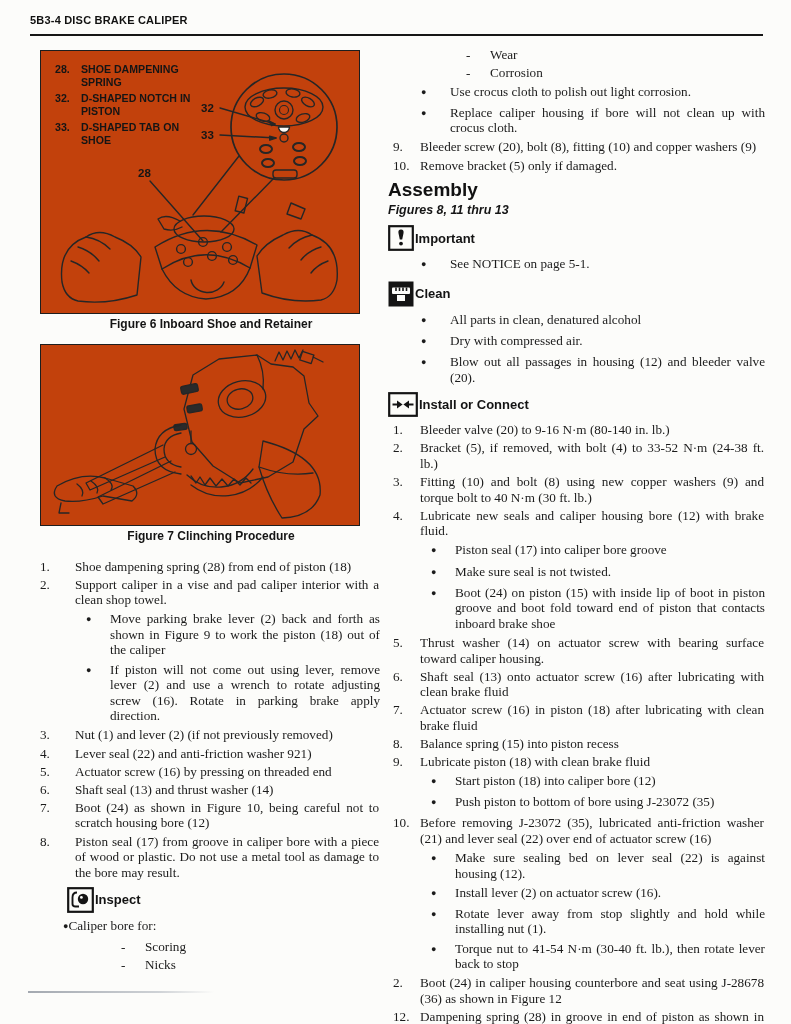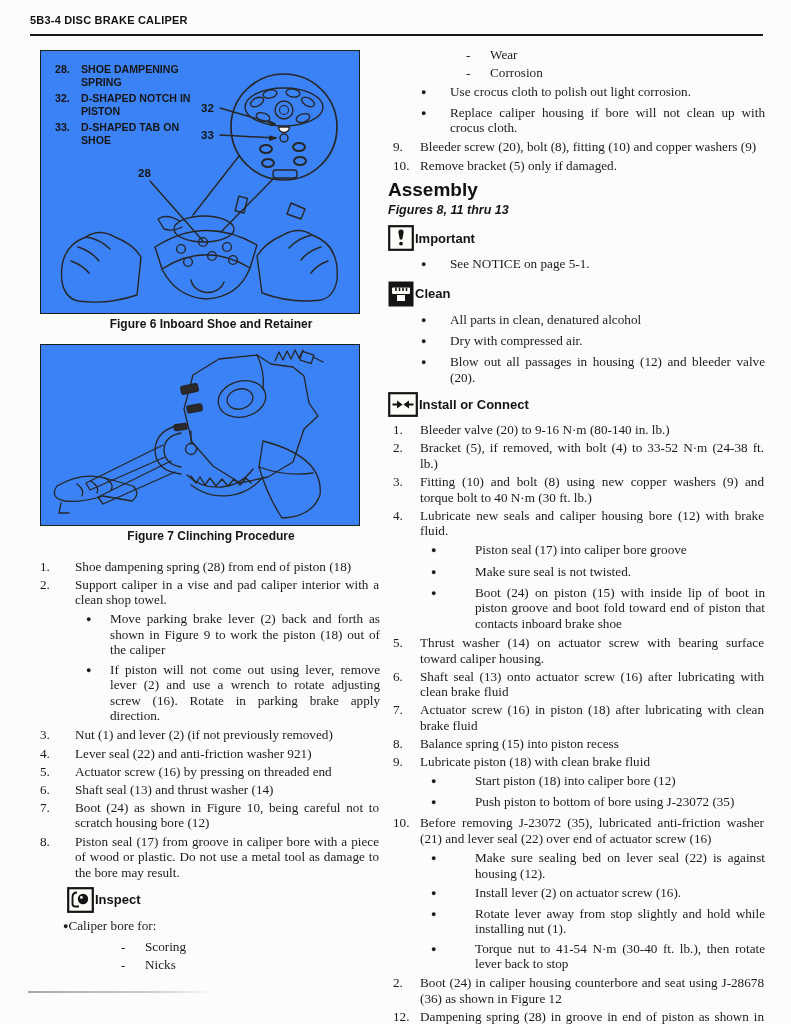--- a/index.html
+++ b/index.html
@@ -10,21 +10,21 @@
     font-family:"Liberation Serif", serif; color:#1b1b1b;
   }
   .hdr{
     position:absolute; left:30px; top:14px; width:733px;
     font-family:"Liberation Sans", sans-serif; font-weight:bold;
     font-size:11px; letter-spacing:.2px; color:#111;
   }
   .hdr-rule{position:absolute; left:30px; top:34px; width:733px; height:2px; background:#161616;}
 
   
-  .figbox{position:absolute; left:40px; width:318px; border:1.6px solid #1e1e1e; background:#3b82f6;}
+  .figbox{position:absolute; left:40px; width:318px; border:1.6px solid #1e1e1e; background:#c2410c;}
   .fig6{top:50px; height:262px;}
   .fig7{top:344px; height:180px;}
   .figcap{
     position:absolute; left:52px; width:318px; text-align:center;
     font-family:"Liberation Sans", sans-serif; font-weight:bold; font-size:12px; color:#141414;
   }
   .cap6{top:317px;} .cap7{top:529px;}
   .callouts{
     position:absolute; left:14px; top:12px; width:150px;
     font-family:"Liberation Sans", sans-serif; font-weight:bold; font-size:10.6px;
@@ -37,21 +37,21 @@
   
   .leftcol{position:absolute; left:30px; top:556px; width:350px; font-size:13.2px; line-height:15.6px;}
   .rightcol{position:absolute; left:388px; top:44px; width:377px; font-size:13.2px; line-height:15.6px;}
 
   .ni{display:flex; margin:2.5px 0;}
   .ni .n{flex:0 0 45px; padding-left:10px; box-sizing:border-box;}
   .rightcol .ni .n{flex:0 0 32px; padding-left:5px;}
   .ni .t{flex:1; text-align:justify; padding-right:1px;}
 
   .bi{display:flex; margin:3.5px 0 3.5px 45px;}
-  .rightcol .bi{margin-left:32px;gap:20px;}
+  .rightcol .bi{margin-left:32px;}
   .bi .b{flex:0 0 35px; padding-left:11px; box-sizing:border-box;}
   .bi .b::before{content:"\25CF"; font-size:9px; position:relative; top:-1px;}
   .bi .t{flex:1; text-align:justify;}
 
   .di{display:flex; margin:2.5px 0 2.5px 80px;}
   .rightcol .di{margin-left:67px;}
   .di .d{flex:0 0 35px; padding-left:11px; box-sizing:border-box;}
   .di .d::before{content:"-";}
   .di .t{flex:1;}
 

